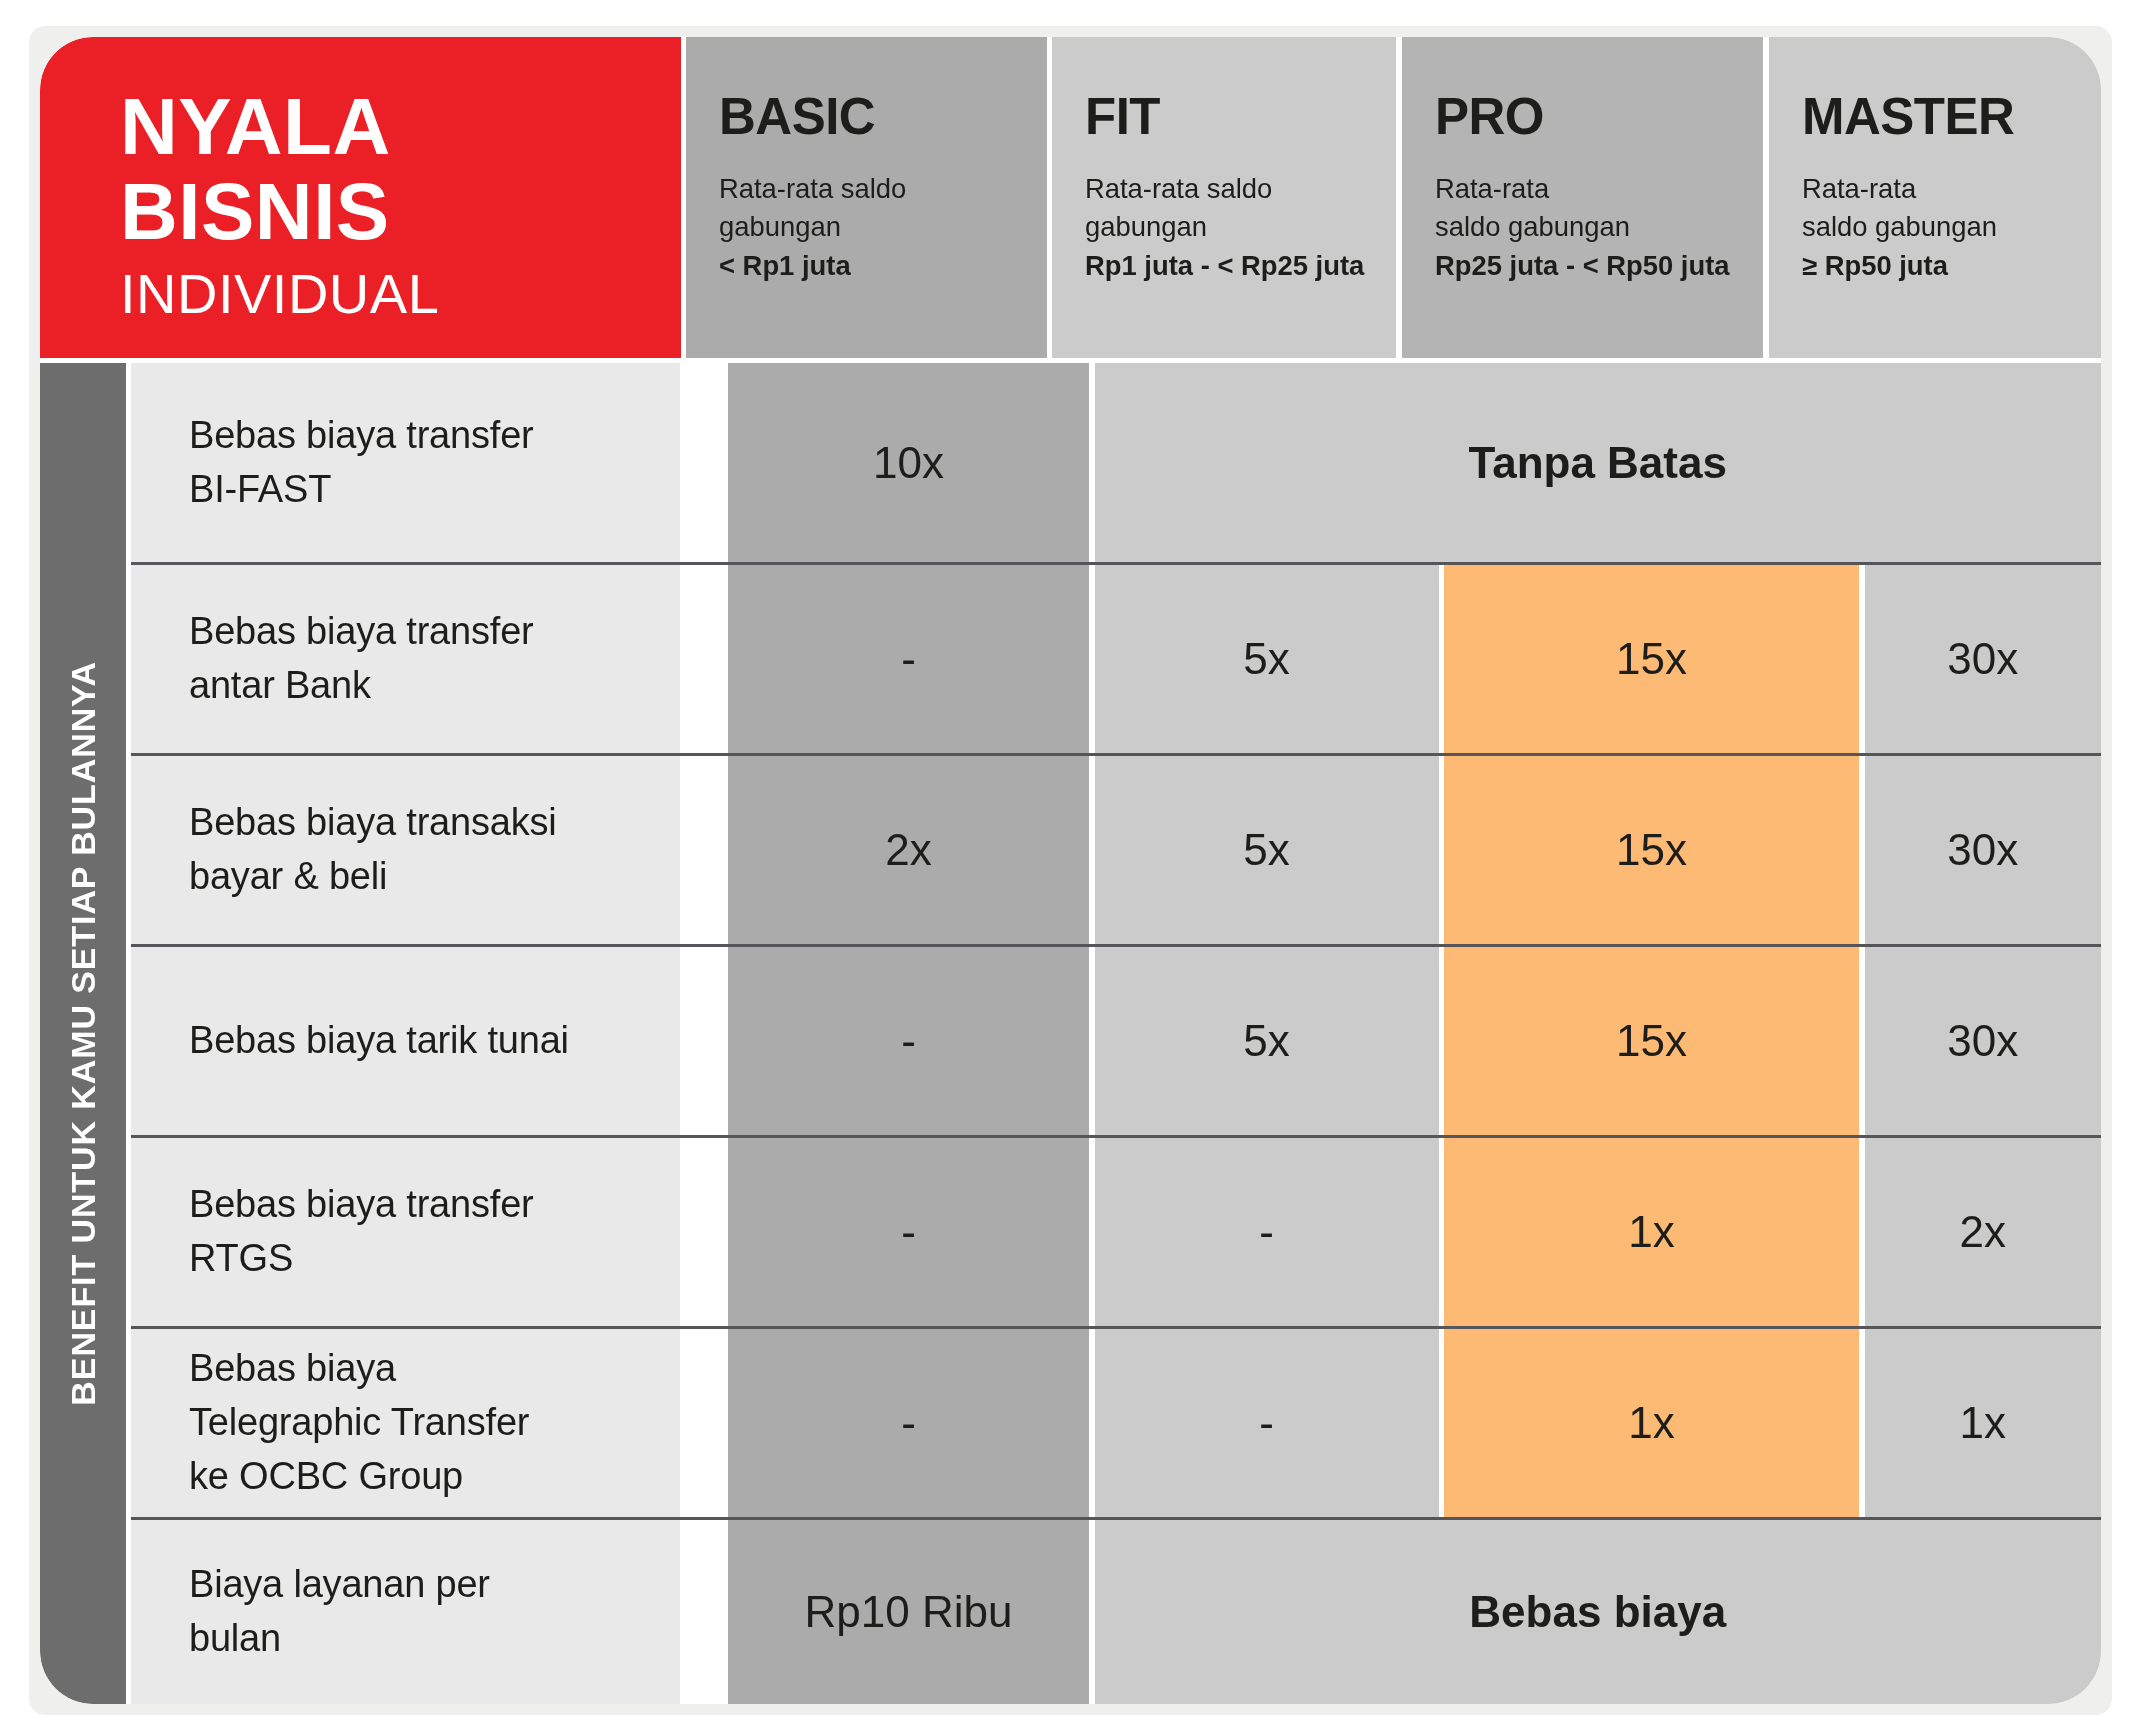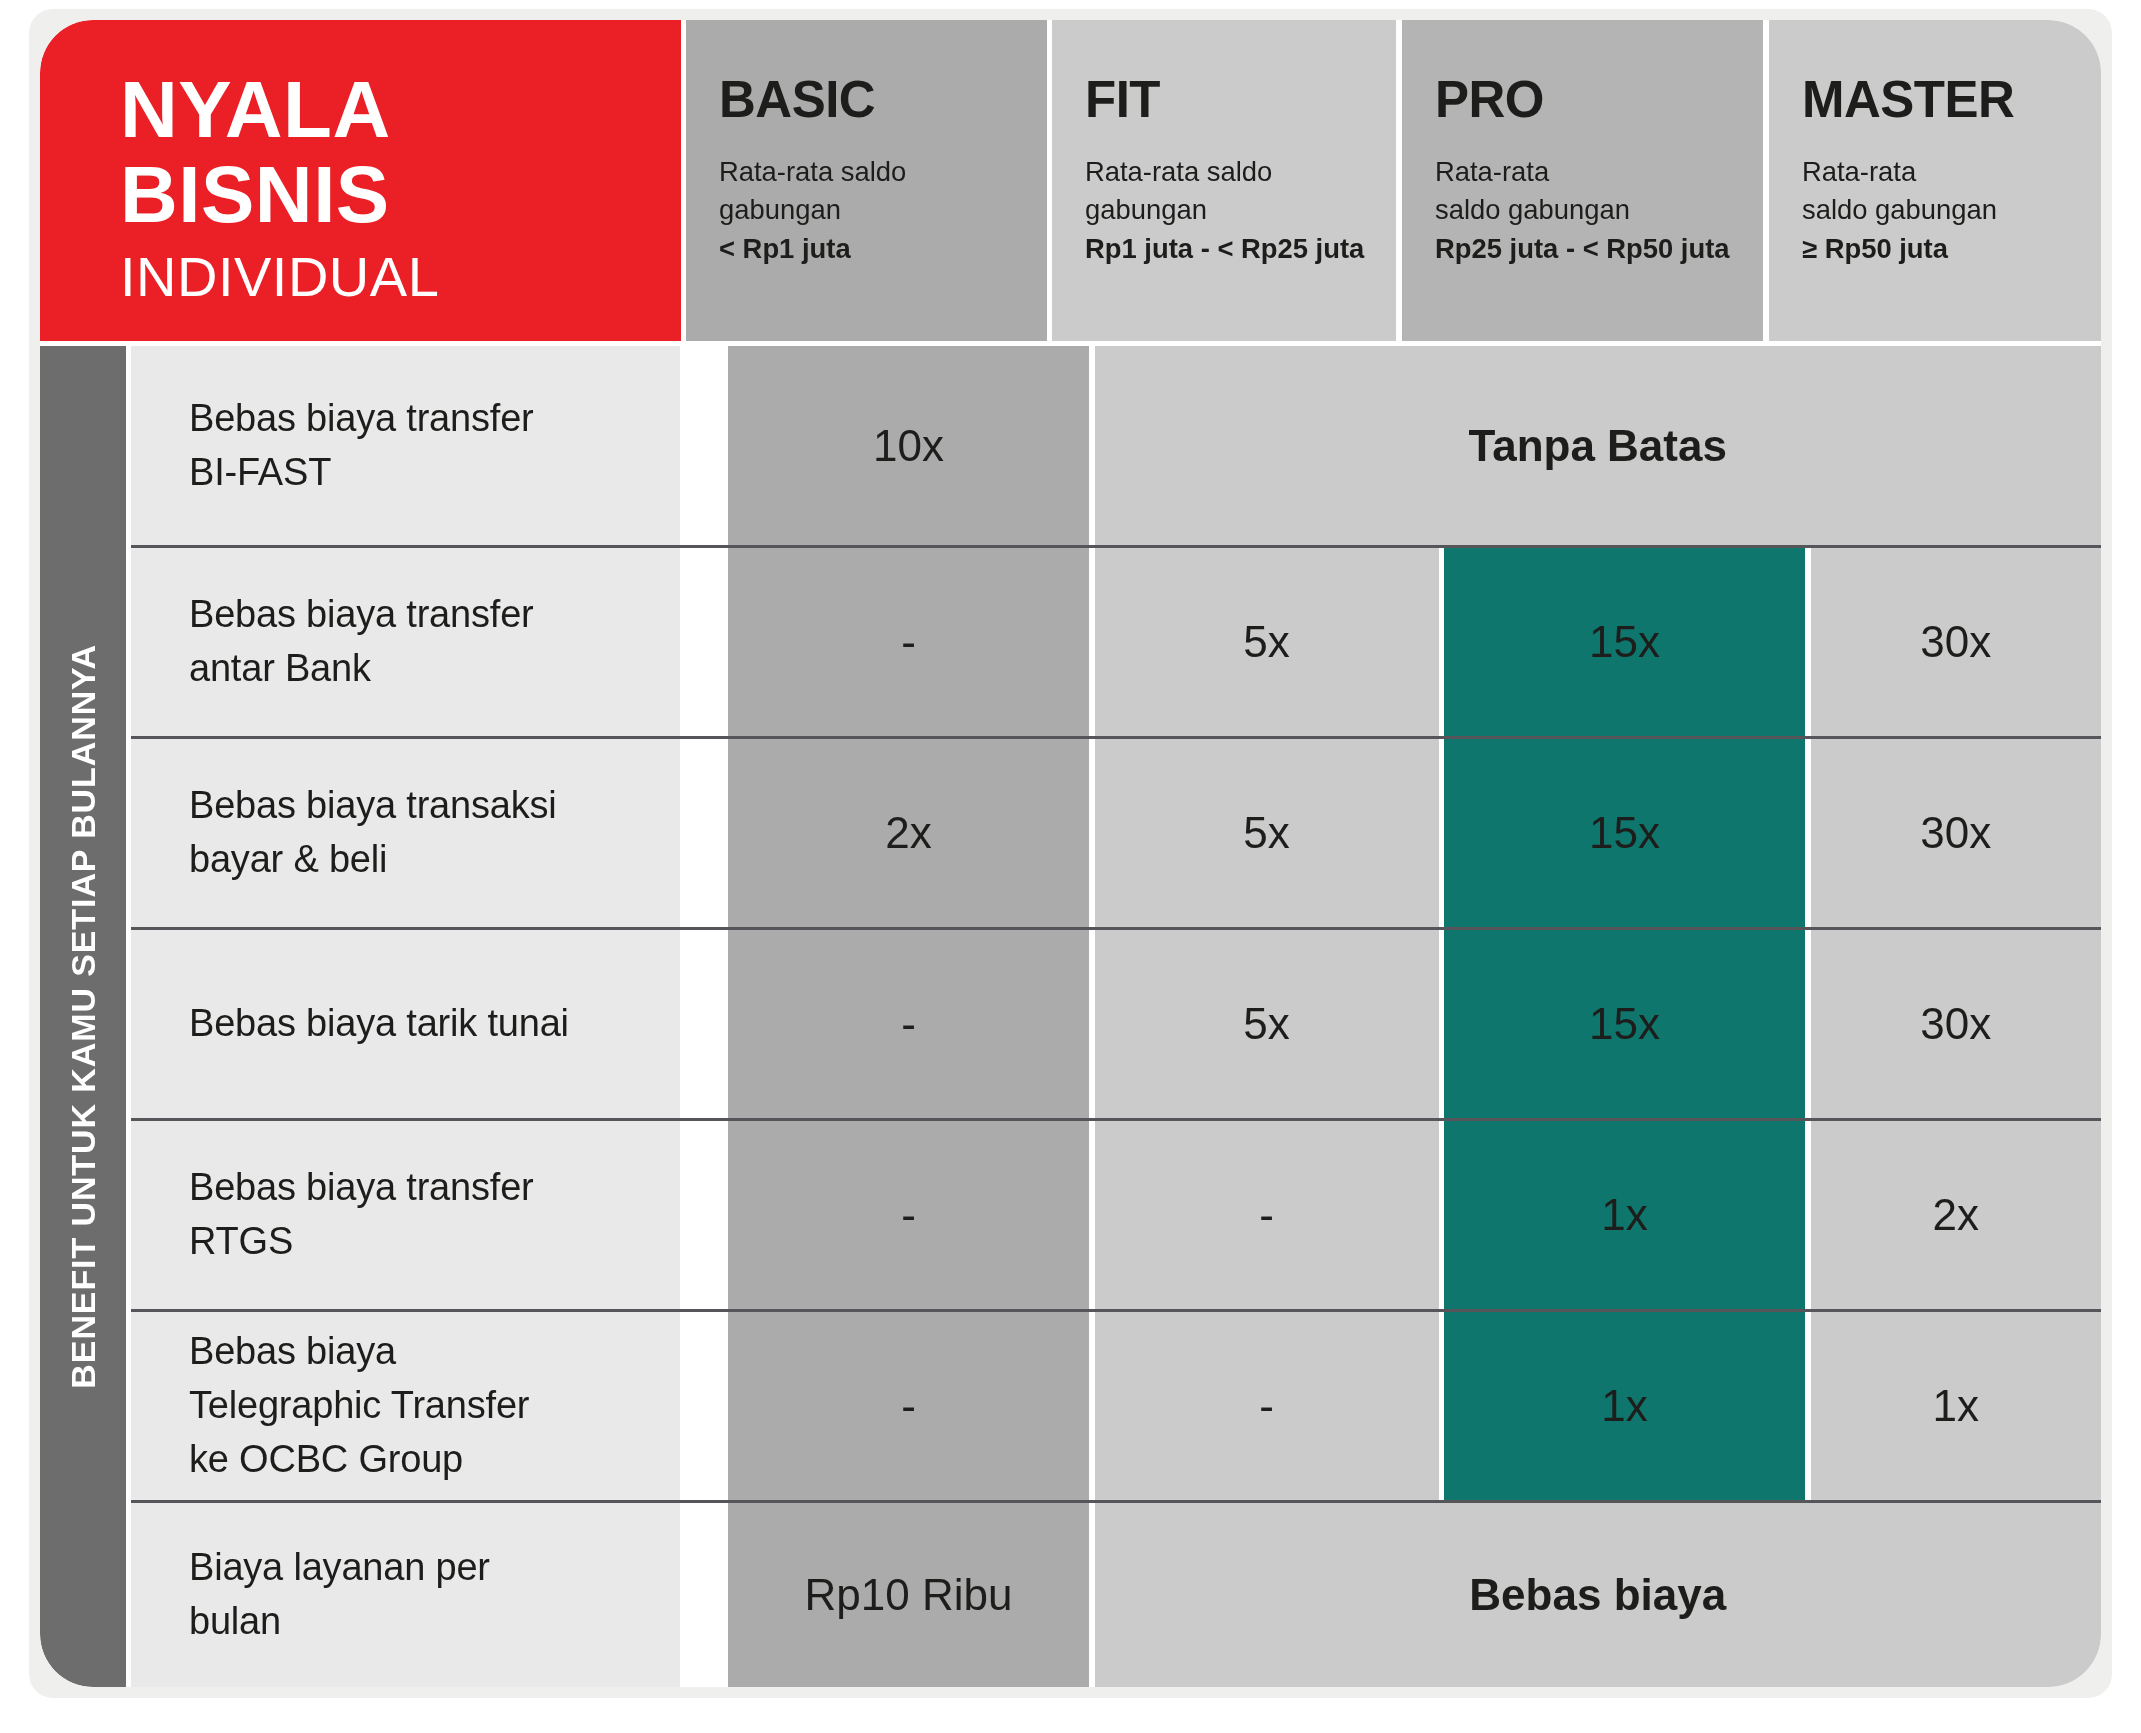--- a/index.html
+++ b/index.html
@@ -1,22 +1,22 @@
 <!DOCTYPE html>
 <html style="font-size:14.6px"><head>
 <meta charset="utf-8">
 <style>
   * { margin:0; padding:0; box-sizing:border-box; }
   html,body { background:#ffffff; }
   body { font-family:"Liberation Sans", sans-serif; color:#1d1d1b; }
   #canvas { position:relative; width:2142px; height:1733px; background:#ffffff; overflow:hidden; }
 
   
-  .card-ring { position:absolute; left:29px; top:9px; width:2083px; height:1689px;
-               background:#efefed; border-radius:24px; }
+  .card-ring { position:absolute; left:29px; top:26px; width:2083px; height:1689px;
+               background:#efefed; border-radius:16px; }
   .card-inner { position:absolute; left:11px; top:11px; width:2061px; height:1667px;
                 background:#ffffff; border-radius:53px; overflow:hidden; }
 
   
   .red-header { position:absolute; left:0; top:0; width:641px; height:321px;
                 background:#eb2026; border-top-left-radius:53px;
                 padding:48px 0 0 80px; color:#ffffff; }
   .brand-line { font-size:80px; font-weight:700; line-height:1.06; letter-spacing:0.5px; }
   .brand-sub  { font-size:56px; font-weight:400; margin-top:6px; letter-spacing:0.5px; }
 
@@ -47,21 +47,21 @@
   .row.r-last { flex:1; }
 
   .cell { display:flex; align-items:center; justify-content:center;
           font-size:44px; color:#1d1d1b; }
   .cell + .cell { margin-left:5.5px; }
   .cell.label  { width:549px; background:#e9e9e9; justify-content:flex-start;
                  padding:0 25px 0 58px; font-size:38px; line-height:1.42;
                  white-space:pre-line; letter-spacing:-0.2px; }
   .cell.basic  { width:361px; background:#ababab;margin-left:48px; }
   .cell.fit    { width:344px; background:#cbcbcb; }
-  .cell.pro    { width:361px; background:#0f766e; }
+  .cell.pro    { width:415px; background:#fdba74; }
   .cell.master { flex:1; background:#cbcbcb; }
   .cell.merged { flex:1; background:#cbcbcb; font-weight:700; }
 </style>
 </head>
 <body>
 
 <div id="canvas">
   <div class="card-ring">
     <div class="card-inner">
 

